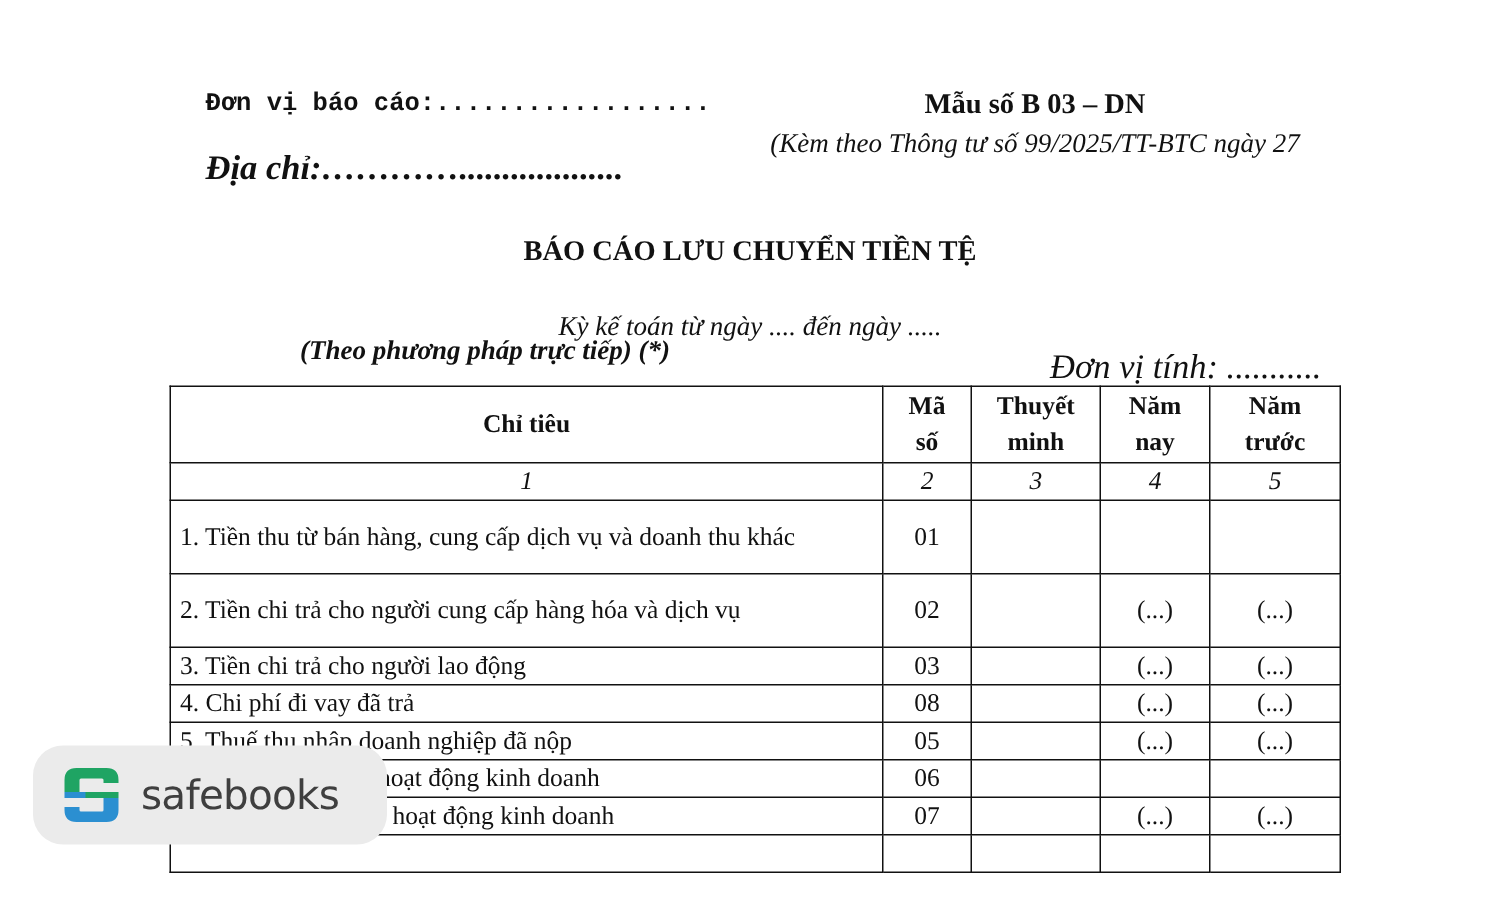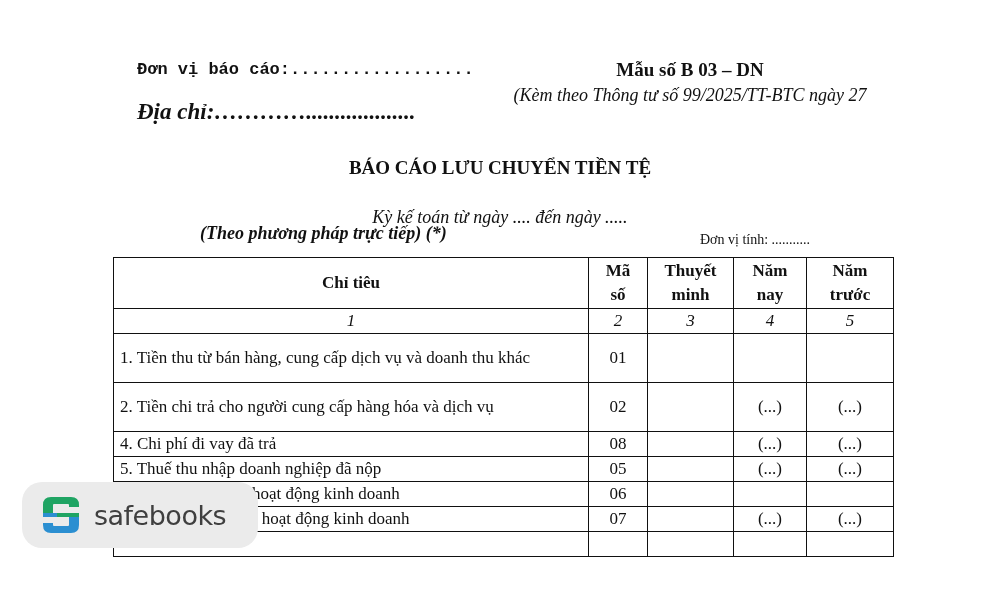--- a/index.html
+++ b/index.html
@@ -50,21 +50,21 @@
       text-align: left;
       font-size: 18px; font-weight: bold; font-style: italic; margin-top: 40px;
     }
     .report-period {
       left: 200px; width: 600px; top: 207px;
       text-align: center;
       font-size: 18px; font-style: italic;
     }
     .currency-unit {
       left: 700px; top: 232px;
-      font-size: 14px; 
+      font-size: 23px; font-style: italic;
       white-space: nowrap;
     }
 
     table.cf {
       position: absolute;
       left: 113px; top: 257px;
       border-collapse: collapse;
       font-size: 17px;
       table-layout: fixed;
       width: 780px;
@@ -87,21 +87,21 @@
       height: 24px;
     }
     table.cf td.label { text-align: left; }
     table.cf td.center { text-align: center; }
     table.cf tr.section td { height: 24px; }
     table.cf tr.single td { height: 24px; }
     table.cf tr.double td { height: 48px; }
     table.cf td.section-label { font-weight: bold; }
 
     .brand-badge {
-      left: 22px; top: 482px;
+      left: 22px; top: 497px;
       width: 236px; height: 66px;
       border-radius: 20px;
       background: #ebebeb;
       display: flex; align-items: center;
     }
     .brand-logo {
       margin-left: 17px;
       width: 44px; height: 44px;
     }
     .brand-name {
@@ -162,20 +162,27 @@
       <td class="center"></td>
     </tr>
     <tr class="double">
       <td class="label">2. Tiền chi trả cho người cung cấp hàng hóa và dịch vụ</td>
       <td class="center">02</td>
       <td class="center"></td>
       <td class="center">(...)</td>
       <td class="center">(...)</td>
     </tr>
     <tr class="single">
+      <td class="label">3. Tiền chi trả cho người lao động</td>
+      <td class="center">03</td>
+      <td class="center"></td>
+      <td class="center">(...)</td>
+      <td class="center">(...)</td>
+    </tr>
+    <tr class="single">
       <td class="label">4. Chi phí đi vay đã trả</td>
       <td class="center">08</td>
       <td class="center"></td>
       <td class="center">(...)</td>
       <td class="center">(...)</td>
     </tr>
     <tr class="single">
       <td class="label">5. Thuế thu nhập doanh nghiệp đã nộp</td>
       <td class="center">05</td>
       <td class="center"></td>

